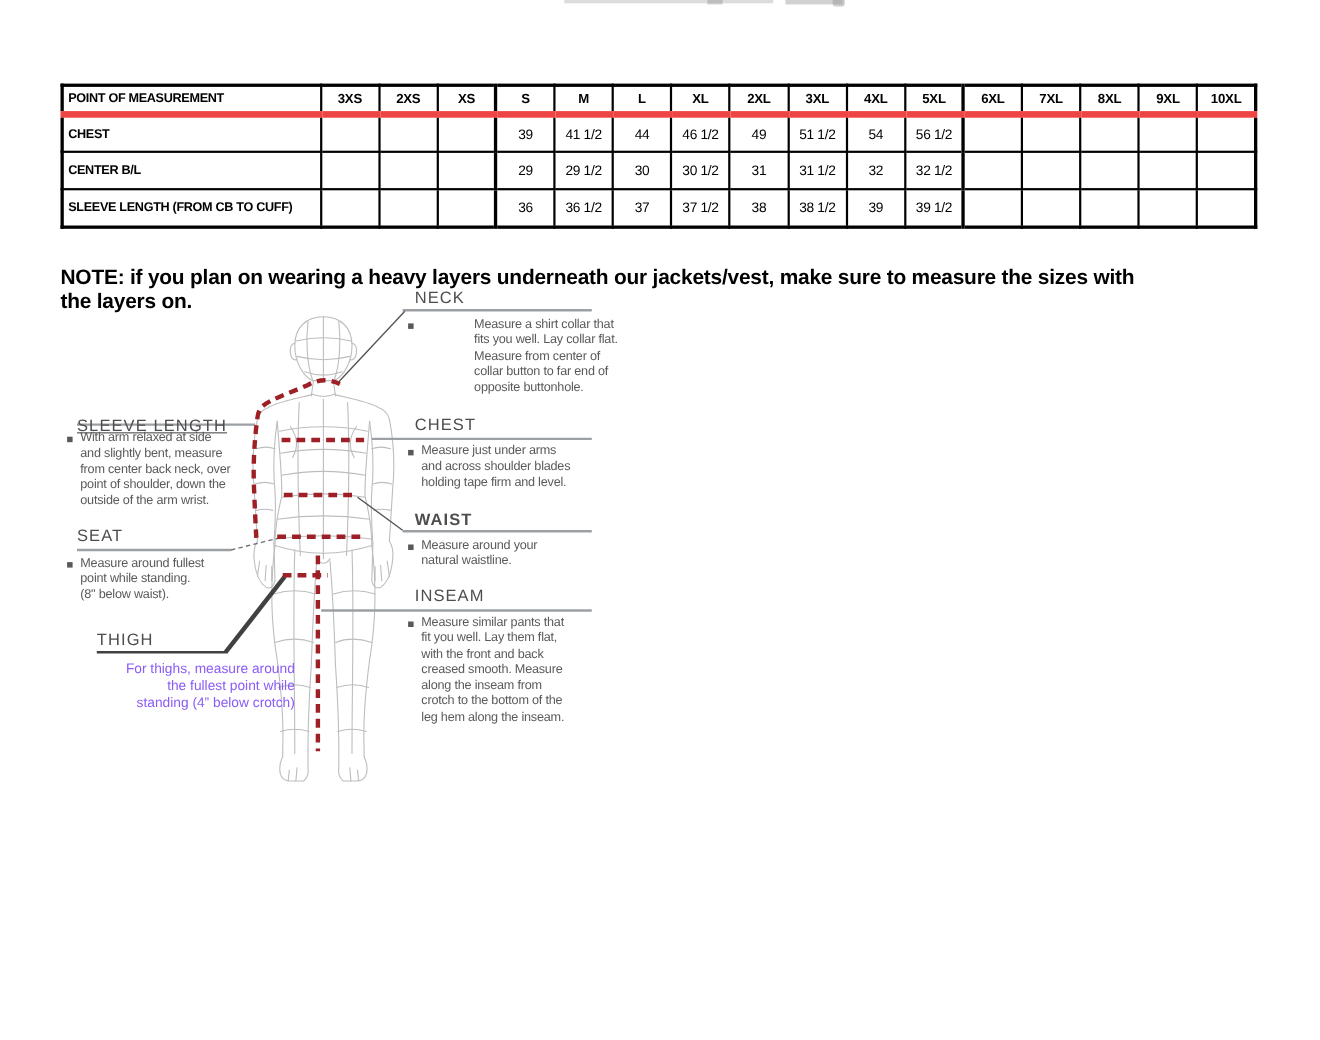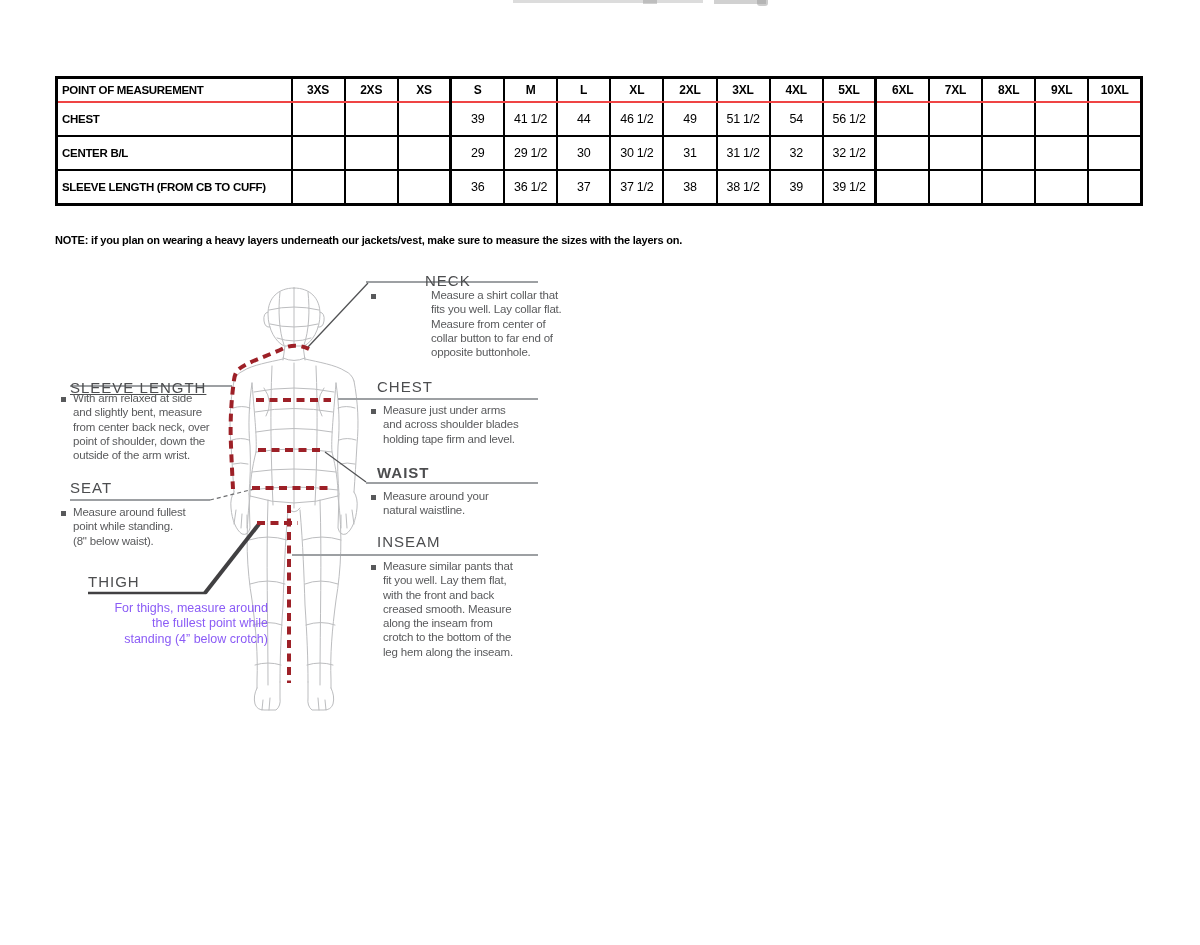--- a/index.html
+++ b/index.html
@@ -7,28 +7,28 @@
         font-family:"Liberation Sans",sans-serif;color:#000;}
 
   
   .smudge{position:absolute;background:#9a9a9a;}
 
   
   table.size{position:absolute;left:55px;top:76px;width:1088px;table-layout:fixed;
              border-collapse:collapse;border:3px solid #000;background:#fff;}
   table.size th,table.size td{border:2px solid #000;text-align:center;vertical-align:middle;
              font-family:"Liberation Sans",sans-serif;overflow:hidden;white-space:nowrap;}
-  table.size thead th{height:20px;font-size:12px;font-weight:bold;border-bottom:2px solid #ef4444;letter-spacing:-0.2px;}
+  table.size thead th{height:20px;font-size:12px;font-weight:bold;border-bottom:6px solid #ef4444;letter-spacing:-0.2px;}
   table.size tbody tr{height:34px;}
   table.size td{font-size:12.5px;letter-spacing:-0.3px;}
   table.size .col0{text-align:left;padding-left:4px;font-size:11.5px;font-weight:bold;letter-spacing:-0.3px;}
   table.size .thickR{border-right:3px solid #000;}
 
   
-  .note{position:absolute;left:55px;top:223px;width:1000px;font-size:11px;font-weight:bold;
+  .note{position:absolute;left:55px;top:223px;width:1000px;font-size:19px;font-weight:bold;
         letter-spacing:-0.2px;color:#000;}
 
   
   .guide-svg{position:absolute;left:0;top:250px;}
   .sec-title{position:absolute;font-size:15px;letter-spacing:1px;color:#4c4d4f;}
   .desc{position:absolute;font-size:11.5px;line-height:14.3px;color:#595a5c;
         letter-spacing:-0.2px;white-space:pre-line;}
   .desc.thigh{font-size:12.5px;line-height:15.3px;color:#8b5cf6;letter-spacing:0;text-align:right;}
   .bullet{position:absolute;width:5px;height:5px;background:#58595b;}
 </style>
@@ -221,21 +221,21 @@
     <g stroke="#9d2027" stroke-width="4" fill="none" stroke-dasharray="8 5.5">
       <path d="M309,349 Q294,342 280,350 C264,357 246,363 239,369 Q235,372 234,380 C231,402 230,424 231,446 Q232,470 233,489"></path>
       <path d="M256,400 H331"></path>
       <path d="M258,450 H324"></path>
       <path d="M252,488 H332"></path>
       <path d="M257,523 H298"></path>
       <path d="M289,505 V683"></path>
     </g>
   </svg>
 
-  <div class="sec-title" style="left:377px;top:272px;margin-left:48px;">NECK</div>
+  <div class="sec-title" style="left:377px;top:262px;">NECK</div>
   <div class="bullet" style="left:371px;top:294px;"></div>
   <div class="desc" style="left:383px;top:288px;width:170px;margin-left:48px;">Measure a shirt collar that
 fits you well. Lay collar flat.
 Measure from center of
 collar button to far end of
 opposite buttonhole.</div>
 
   <div class="sec-title" style="left:377px;top:378px;">CHEST</div>
   <div class="bullet" style="left:371px;top:409px;"></div>
   <div class="desc" style="left:383px;top:403px;width:170px;">Measure just under arms

